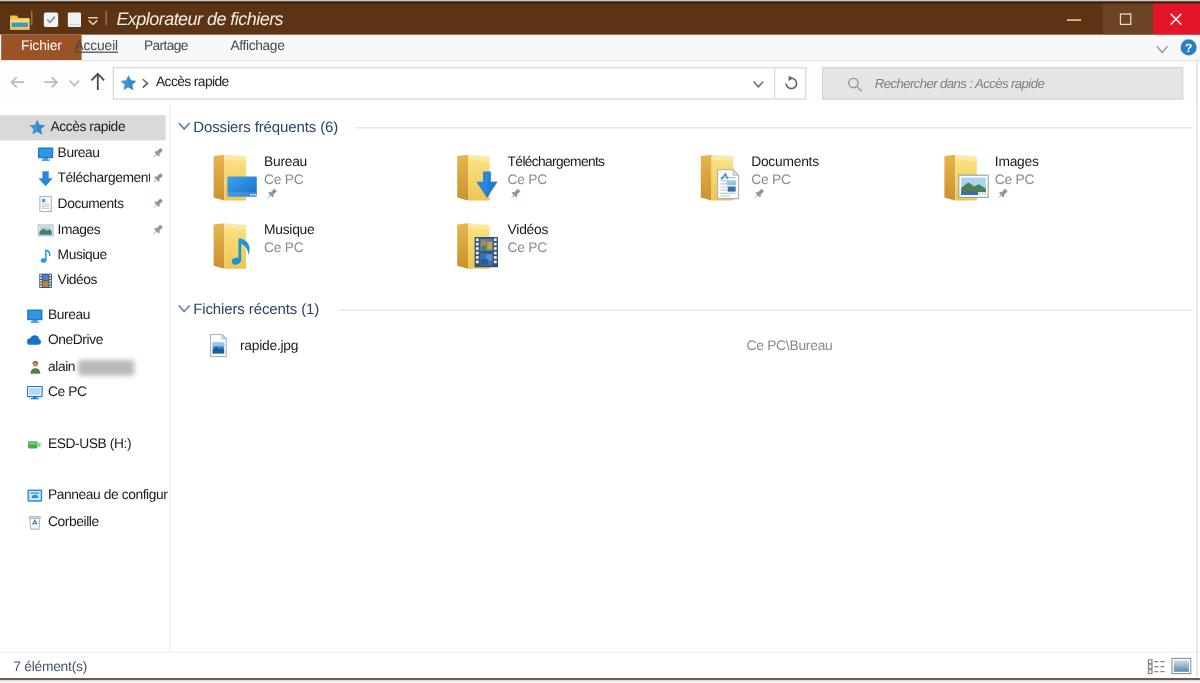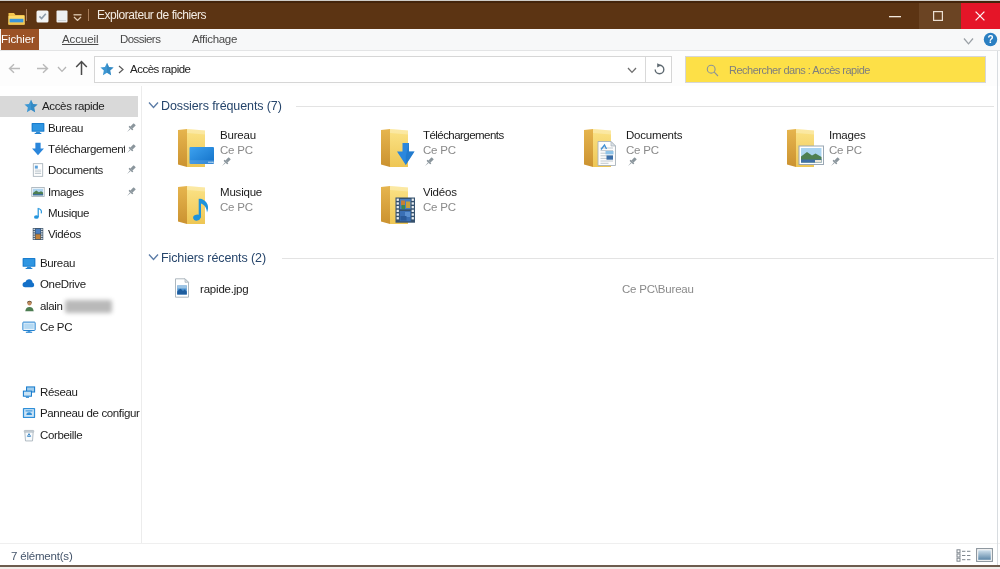--- a/index.html
+++ b/index.html
@@ -4,33 +4,33 @@
 <style>
 * { margin:0; padding:0; box-sizing:border-box; }
 html,body { width:1000px; height:569px; overflow:hidden; background:#fff;
   font-family:"Liberation Sans", sans-serif; }
 #win { position:relative; width:1000px; height:569px; }
 .abs { position:absolute; }
 svg { display:block; }
 #tophl { top:0; left:0; width:1000px; height:1px; background:#cfccc7; }
 #titlebar { top:1px; left:0; width:1000px; height:28px;
   background:linear-gradient(180deg,#44240b 0,#44240b 2px,#5c3413 2px); }
-#title-text { left:97px; top:7px; color:#f3ece4; font-size:12px; letter-spacing:-0.45px; }
+#title-text { left:97px; top:7px; color:#f3ece4; font-size:15px; letter-spacing:-0.45px;font-style:italic; }
 .qsep { top:8px; width:1px; height:12px; background:#a87c58; }
 #btn-min { left:874px; top:2px; width:42px; height:26px; }
 #btn-max { left:919px; top:2px; width:42px; height:26px; background:#6b4423; }
 #btn-close { left:961px; top:2px; width:39px; height:26px; background:#e51528; }
 #menurow { top:29px; left:0; width:1000px; height:22px; background:#f7f8f9;
   border-bottom:1px solid #e3e4e5; }
-#tab-fichier { left:1px; top:0; width:38px; height:21px; background:#9b5226;
-  color:#fff; font-size:11.5px; line-height:21px; text-align:left; letter-spacing:-0.1px;}
+#tab-fichier { left:1px; top:0; width:67px; height:21px; background:#9b5226;
+  color:#fff; font-size:11.5px; line-height:21px; text-align:center; letter-spacing:-0.1px;}
 .tab { top:0; height:21px; color:#494949; font-size:11.5px; line-height:21px; letter-spacing:-0.1px;}
 #addrrow { top:51px; left:0; width:1000px; height:35px; background:#fdfdfd; }
 #addrbox { left:94px; top:5px; width:578px; height:27px; background:#fff; border:1px solid #d6d6d6; }
-#searchbox { left:685px; top:5px; width:301px; height:27px; background:#fde047; border:1px solid #d6d6d6; }
+#searchbox { left:685px; top:5px; width:301px; height:27px; background:#e5e5e5; border:1px solid #d6d6d6;font-style:italic; }
 #addr-text { left:35px; top:6px; font-size:11.5px; color:#222; letter-spacing:-0.5px; }
 #search-text { left:43px; top:7px; font-size:11px; color:#7e7e7e; letter-spacing:-0.5px; }
 #refreshsep { left:550px; top:0; width:1px; height:25px; background:#d9d9d9; }
 #main { top:86px; left:0; width:1000px; height:457px; background:#fff; }
 #sidebar { left:0; top:0; width:142px; height:457px; border-right:1px solid #ececec; }
 .srow { left:0; width:138px; height:21px; }
 .slbl { position:absolute; top:4px; font-size:11.5px; color:#1c1c1c;
   letter-spacing:-0.35px; white-space:nowrap; }
 #row-qa { background:#d9d9d9; }
 #content { left:143px; top:0; width:857px; height:457px; }
@@ -274,21 +274,21 @@
     </div>
     <div class="abs" id="btn-close">
       <svg class="abs" style="left:14px;top:8px" width="10" height="10">
         <path d="M0.6,0.6 L9.4,9.4 M9.4,0.6 L0.6,9.4" stroke="#fdf4f4" stroke-width="1.3"></path>
       </svg>
     </div>
   </div>
   <div class="abs" id="menurow">
     <div class="abs" id="tab-fichier">Fichier</div>
     <div class="abs tab" style="left:62px;text-decoration:underline;">Accueil</div>
-    <div class="abs tab" style="left:120px;letter-spacing:-0.55px">Dossiers</div>
+    <div class="abs tab" style="left:120px;letter-spacing:-0.55px">Partage</div>
     <div class="abs tab" style="left:192px;letter-spacing:-0.3px">Affichage</div>
     <svg class="abs" style="left:963px;top:8px" width="11" height="9" viewBox="0 0 11 9">
       <path d="M1,1.5 L5.5,6.8 L10,1.5" fill="none" stroke="#9aa0a6" stroke-width="1.3"></path>
     </svg>
     <svg class="abs" style="left:983px;top:3px" width="15" height="15" viewBox="0 0 15 15">
       <circle cx="7.5" cy="7.5" r="6.7" fill="#2a7fc2"></circle>
       <text x="7.5" y="11" font-size="10" font-weight="bold" fill="#fff" text-anchor="middle" font-family="Liberation Sans">?</text>
     </svg>
   </div>
   <div class="abs" id="addrrow">
@@ -403,44 +403,44 @@
             <use href="#i-cloud"></use>
           </svg>
         <div class="slbl" style="left:40px">OneDrive</div>
       </div>
       <div class="abs srow" style="top:231px">
         <svg class="abs" style="left:22px;top:3px" width="14" height="14" viewBox="0 0 16 16">
             <use href="#i-pc"></use>
           </svg>
         <div class="slbl" style="left:40px">Ce PC</div>
       </div>
-      <div class="abs srow" style="top:295.5px">
+      <div class="abs srow" style="top:274px">
         <svg class="abs" style="left:22px;top:3px" width="14" height="14" viewBox="0 0 16 16">
-            <use href="#i-net"></use>
-          </svg>
-        <div class="slbl" style="left:40px">Réseau</div>
+            <use href="#i-usb"></use>
+          </svg>
+        <div class="slbl" style="left:40px">ESD-USB (H:)</div>
       </div>
       <div class="abs srow" style="top:317px">
         <svg class="abs" style="left:22px;top:3px" width="14" height="14" viewBox="0 0 16 16">
             <use href="#i-cpl"></use>
           </svg>
         <div class="slbl" style="left:40px">Panneau de configur</div>
       </div>
       <div class="abs srow" style="top:338.5px">
         <svg class="abs" style="left:22px;top:3px" width="14" height="14" viewBox="0 0 16 16">
             <use href="#i-bin"></use>
           </svg>
         <div class="slbl" style="left:40px">Corbeille</div>
       </div>
     </div>
     <div class="abs" id="content">
       <svg class="abs" style="left:5px;top:15px" width="11" height="9" viewBox="0 0 11 9">
         <path d="M1,1.5 L5.5,6.5 L10,1.5" fill="none" stroke="#5a7ba6" stroke-width="1.3"></path>
       </svg>
-      <div class="abs sechead" style="left:18px;top:13px">Dossiers fréquents (7)</div>
+      <div class="abs sechead" style="left:18px;top:13px">Dossiers fréquents (6)</div>
       <div class="abs secline" style="left:153px;top:20px;width:698px"></div>
 
       <div class="abs" style="left:33px;top:42px">
         <svg class="abs" width="40" height="40" viewBox="0 0 40 40">
             <use href="#folder"></use>
             <use href="#ov-desk"></use>
           </svg>
         <div class="abs tile-name" style="left:44px;top:1px">Bureau</div>
         <div class="abs tile-sub" style="left:44px;top:16px">Ce PC</div>
         <svg class="abs" style="left:44px;top:28px" width="12" height="12" viewBox="0 0 12 12">
@@ -493,21 +493,21 @@
             <use href="#folder"></use>
             <use href="#ov-vid"></use>
           </svg>
         <div class="abs tile-name" style="left:44px;top:1px">Vidéos</div>
         <div class="abs tile-sub" style="left:44px;top:16px">Ce PC</div>
       </div>
 
       <svg class="abs" style="left:5px;top:167px" width="11" height="9" viewBox="0 0 11 9">
         <path d="M1,1.5 L5.5,6.5 L10,1.5" fill="none" stroke="#5a7ba6" stroke-width="1.3"></path>
       </svg>
-      <div class="abs sechead" style="left:18px;top:165px">Fichiers récents (2)</div>
+      <div class="abs sechead" style="left:18px;top:165px">Fichiers récents (1)</div>
       <div class="abs secline" style="left:139px;top:172px;width:712px"></div>
 
       <div class="abs" style="left:31px;top:192px">
         <svg class="abs" width="16" height="20" viewBox="0 0 16 20">
             <use href="#i-jpg"></use>
           </svg>
         <div class="abs tile-name" style="left:26px;top:5px">rapide.jpg</div>
         <div class="abs tile-sub" style="left:448px;top:5px">Ce PC\Bureau</div>
       </div>
     </div>

